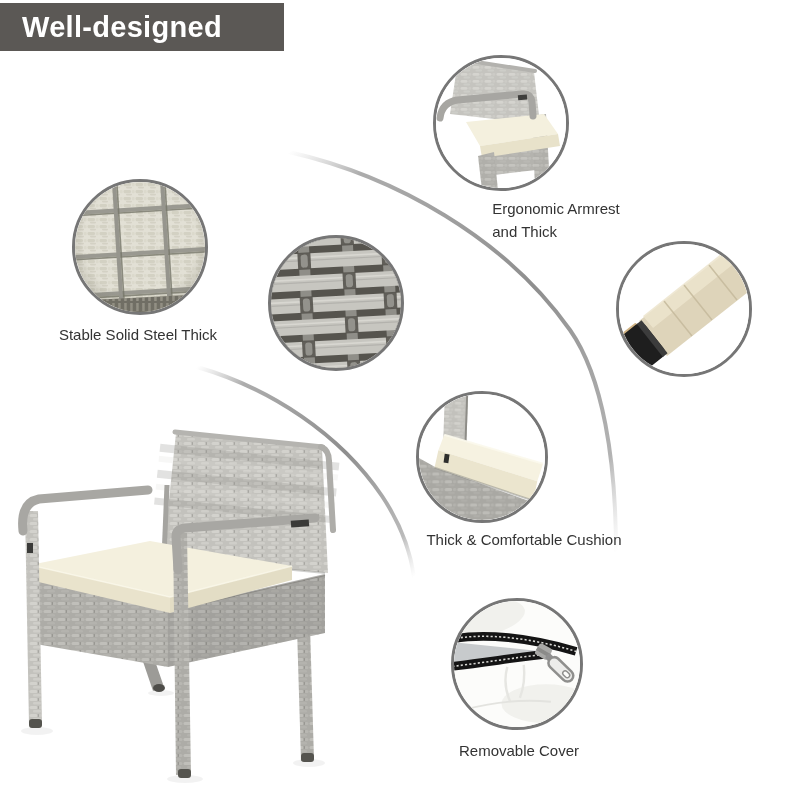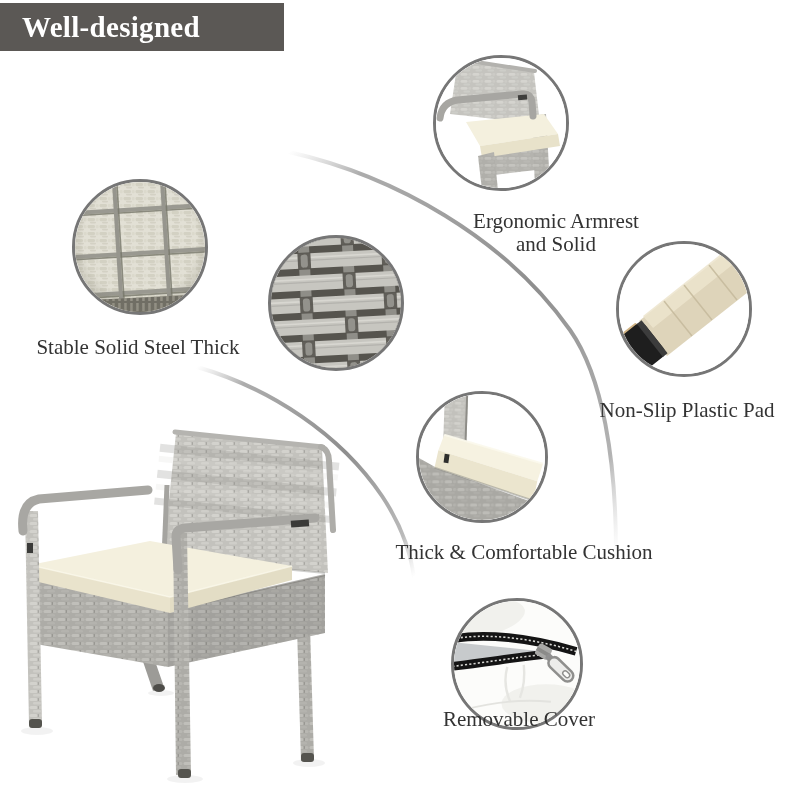--- a/index.html
+++ b/index.html
@@ -1,28 +1,28 @@
 <!DOCTYPE html>
 <html><head>
 <meta charset="utf-8">
 <style>
   html,body{margin:0;padding:0;background:#ffffff;}
   #stage{position:relative;width:800px;height:800px;background:#fff;overflow:hidden;
-         font-family:Liberation Serif, serif;}
+         font-family:Liberation Sans, sans-serif;}
   #arcs{position:absolute;left:0;top:0;z-index:0;}
   #chair{position:absolute;left:15px;top:425px;z-index:1;}
   .title{position:absolute;left:0;top:3px;width:284px;height:48px;background:#5b5855;
          color:#ffffff;font-size:29px;font-weight:bold;line-height:48px;
          padding-left:22px;box-sizing:border-box;letter-spacing:0.3px;z-index:4;}
   .callout-circle{position:absolute;width:136px;height:136px;border:3px solid #767676;
          border-radius:50%;overflow:hidden;background:#fff;box-sizing:border-box;z-index:2;}
   .callout-circle.sm{width:132px;height:132px;}
   .callout-circle svg{display:block;width:100%;height:100%;}
   .lbl{position:absolute;transform:translateX(-50%);white-space:nowrap;color:#333333;
-       font-size:21px;line-height:22.5px;text-align:center;z-index:3;margin-top:12px;}
+       font-size:15px;line-height:22.5px;text-align:left;z-index:3;}
 </style>
 </head>
 <body>
 
 <div id="stage">
 
   <svg id="arcs" width="800" height="800" viewBox="0 0 800 800">
     <defs>
       <linearGradient id="gradA" gradientUnits="userSpaceOnUse" x1="289" y1="152" x2="616" y2="552">
         <stop offset="0" stop-color="#bbbbbb" stop-opacity="0"></stop>
@@ -231,42 +231,41 @@
       <polygon points="96,58 110,56 114,128 99,130" fill="url(#ar-wv2)"></polygon>
       <polygon points="30,64 108,56 122,76 44,88" fill="#f4f0de"></polygon>
       <polygon points="44,88 122,76 124,88 46,100" fill="#e8e2ca"></polygon>
       <polygon points="42,98 58,94 62,132 46,132" fill="url(#ar-wv2)"></polygon>
       <path d="M 4,60 Q 6,44 22,42 L 86,36 Q 95,35 96,44 L 97,58" stroke="#a7a6a2" stroke-width="7" stroke-linecap="round" fill="none"></path>
       <rect x="82" y="37" width="9" height="5" fill="#3e3e3c" transform="rotate(-5 86 39)"></rect>
     </svg>
   </div>
   <div class="lbl" style="left:556px;top:198px;">
     <div>Ergonomic Armrest</div>
-    <div>and Solid</div>
+    <div>and Thick</div>
   </div>
 
   <div class="callout-circle" style="left:616px;top:241px;">
     <svg viewBox="0 0 130 130">
       <rect width="130" height="130" fill="#ffffff"></rect>
       <polygon points="20,77 124,-5 152,30 48,112" fill="#ded4ba"></polygon>
       <polygon points="24,72 122,-6 132,6 34,84" fill="#ece4cd" opacity="0.85"></polygon>
       <g stroke="#c6bb9e" stroke-width="1.5" opacity="0.9">
         <path d="M 45,57 L 73,92" fill="none"></path>
         <path d="M 65,41 L 93,76" fill="none"></path>
         <path d="M 90,21 L 118,56" fill="none"></path>
       </g>
       <g transform="translate(34,94) rotate(-38.3)">
         <rect x="-28" y="-23" width="24" height="5" rx="2" fill="#c7a368" opacity="0.8"></rect>
         <rect x="-32" y="-21" width="34" height="42" rx="7" fill="#1e1e1e"></rect>
         <rect x="-4" y="-21" width="6" height="42" fill="#3c3c3c"></rect>
         <rect x="-30" y="-19" width="4" height="38" rx="2" fill="#000000" opacity="0.5"></rect>
       </g>
     </svg>
   </div>
-  <div class="lbl" style="left:687px;top:387px;">Non-Slip Plastic Pad</div>
 
   <div class="callout-circle sm" style="left:416px;top:391px;">
     <svg viewBox="0 0 130 130">
       <defs>
         <pattern id="cu-wv" patternUnits="userSpaceOnUse" width="12" height="7">
           <rect width="12" height="7" fill="#c2c1bc"></rect>
           <rect x="0.5" y="1" width="7" height="2.8" rx="1.3" fill="#d2d1cc"></rect>
           <rect x="8.2" y="1" width="3.2" height="2.8" rx="1.2" fill="#c9c8c3"></rect>
           <rect x="3.5" y="4.4" width="6.5" height="2" rx="1" fill="#cdccc7" opacity="0.8"></rect>
         </pattern>
@@ -311,15 +310,15 @@
         <rect x="-8" y="-6" width="15" height="13" rx="3" fill="#a8a8a6"></rect>
         <rect x="-8" y="-1" width="15" height="4" fill="#8b8b89"></rect>
       </g>
       <g transform="translate(98,58) rotate(44)">
         <rect x="-3" y="-3.5" width="7" height="7" rx="2" fill="#909090"></rect>
         <rect x="2" y="-5.5" width="31" height="12" rx="6" fill="#ececea" stroke="#8f8f8d" stroke-width="2.6"></rect>
         <rect x="21" y="-2.2" width="8" height="5" rx="2.5" fill="#fcfcfa" stroke="#8f8f8d" stroke-width="1.5"></rect>
       </g>
     </svg>
   </div>
-  <div class="lbl" style="left:519px;top:696px;">Removable Cover</div>
+  <div class="lbl" style="left:519px;top:740px;">Removable Cover</div>
 
 </div>
 
 </body></html>

